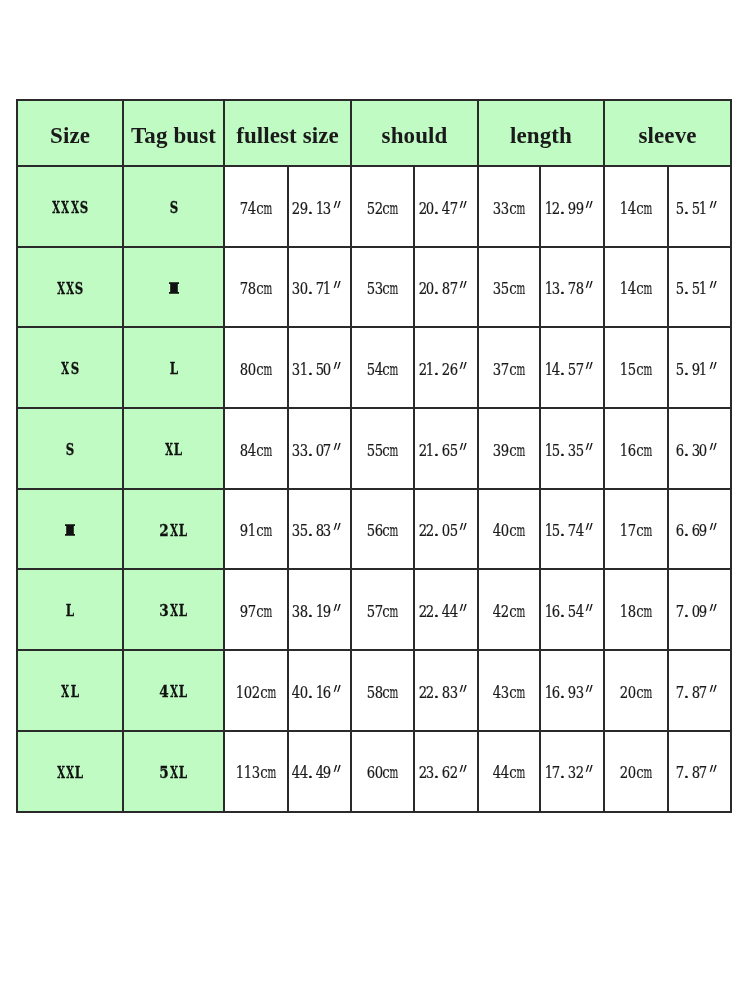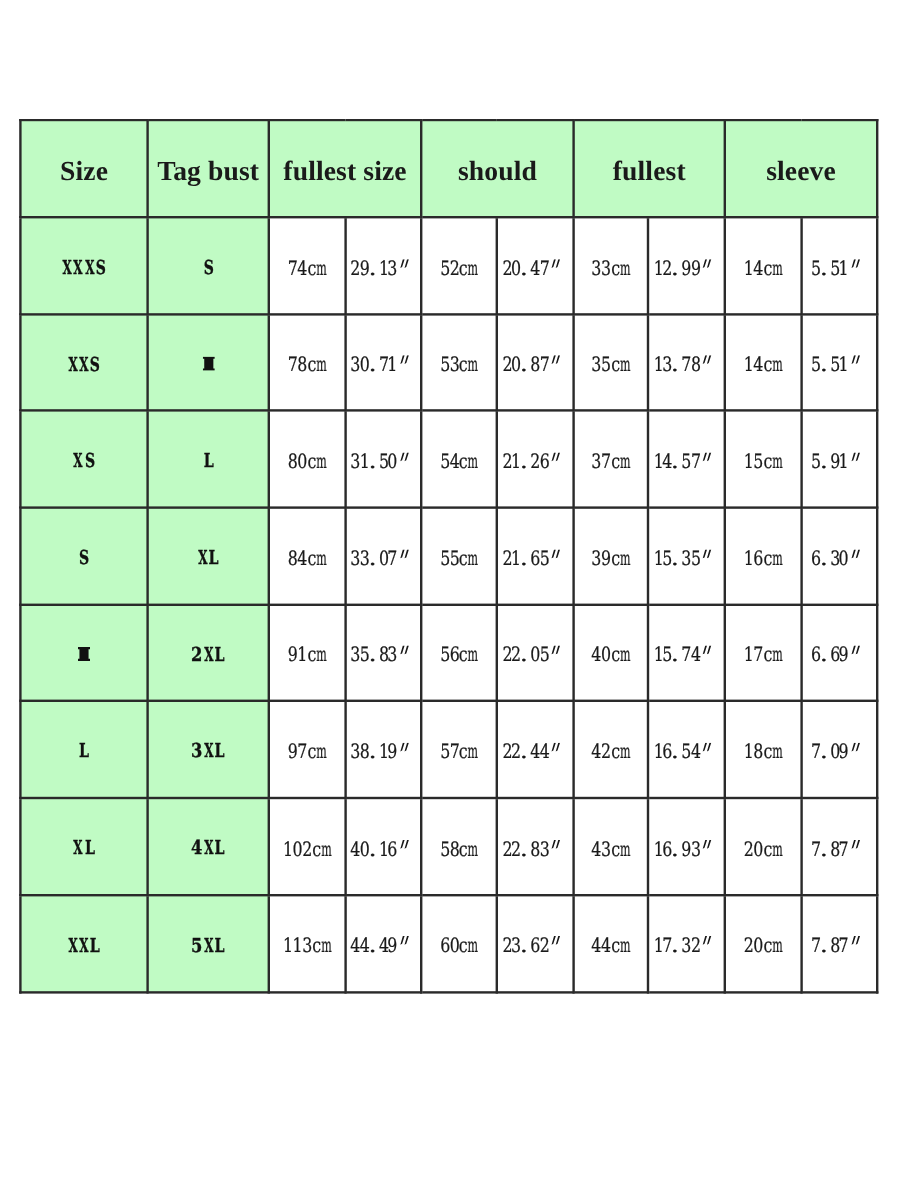--- a/index.html
+++ b/index.html
@@ -1,21 +1,21 @@
 <!DOCTYPE html>
 <html><head>
 <meta charset="utf-8">
 <title>Size Chart</title>
 <style>
   html,body{margin:0;padding:0;}
   body{width:750px;height:1000px;background:#ffffff;font-family:"Liberation Serif",serif;}
   .page{position:relative;width:750px;height:1000px;background:#ffffff;overflow:hidden;}
   table.size-chart{transform:translateZ(0);position:absolute;left:16px;top:99px;width:714px;border-collapse:collapse;table-layout:fixed;}
   table.size-chart tr{height:80.7px;}
-  table.size-chart thead tr{height:81px;}
+  table.size-chart thead tr{height:66px;}
   table.size-chart td{border:2px solid #2a2a2a;padding:0;text-align:center;vertical-align:middle;line-height:1;}
   td.hdr-cell{background:#c0fbc4;font-family:"Liberation Serif",serif;font-weight:bold;font-size:23px;color:#1a1a1a;letter-spacing:0.1px;}
   td.hdr-cell span{display:inline-block;position:relative;top:2px;transform:translateZ(0);}
   td.size-cell{background:#c0fbc4;font-family:"DejaVu Serif",serif;font-weight:bold;font-size:16px;color:#111111;}
   td.size-cell .vw{display:inline-block;white-space:nowrap;position:relative;top:1.5px;}
   td.size-cell .ch{display:inline-block;width:9.4px;text-align:center;}
   td.size-cell .ch i{display:block;font-style:normal;width:40px;margin:0 -15.3px;text-align:center;transform:scaleX(0.62);transform-origin:center center;-webkit-text-stroke:0.3px #111111;}
   td.size-cell .ch.dg i{transform:scaleX(0.85);}
   td.size-cell .ch.ll i{transform:scaleX(0.74);}
   td.size-cell .ch.ss i{transform:scaleX(0.73);}
@@ -48,21 +48,21 @@
         <col style="width:64px">
       <col style="width:64px">
         <col style="width:63px">
     </colgroup>
     <thead>
       <tr id="header-row">
           <td class="hdr-cell"><span>Size</span></td>
           <td class="hdr-cell"><span>Tag bust</span></td>
           <td class="hdr-cell" colspan="2"><span>fullest size</span></td>
           <td class="hdr-cell" colspan="2"><span>should</span></td>
-          <td class="hdr-cell" colspan="2"><span>fullest</span></td>
+          <td class="hdr-cell" colspan="2"><span>length</span></td>
           <td class="hdr-cell" colspan="2"><span>sleeve</span></td>
         </tr>
     </thead>
     <tbody id="chart-body">
         <tr>
           <td class="size-cell"><span class="vw"><span class="ch"><i>X</i></span><span class="ch"><i>X</i></span><span class="ch"><i>X</i></span><span class="ch ss"><i>S</i></span></span></td>
           <td class="size-cell"><span class="vw"><span class="ch ss"><i>S</i></span></span></td>
           <td class="val-cell"><span class="vw"><span class="ch"><i>7</i></span><span class="ch"><i>4</i></span><span class="ch lc"><i>c</i></span><span class="ch mm"><i>m</i></span></span></td>
           <td class="val-cell"><span class="vw"><span class="ch"><i>2</i></span><span class="ch"><i>9</i></span><span class="ch dot"><i>.</i></span><span class="ch"><i>1</i></span><span class="ch"><i>3</i></span><span class="ch pr"><svg width="11" height="8" viewBox="0 0 18 16">
                   <path fill="currentColor" d="M5.4 0 L8.4 0 L4.2 13 L1.2 14.6 Z M12.4 0 L15.4 0 L11.2 13 L8.2 14.6 Z"></path>

